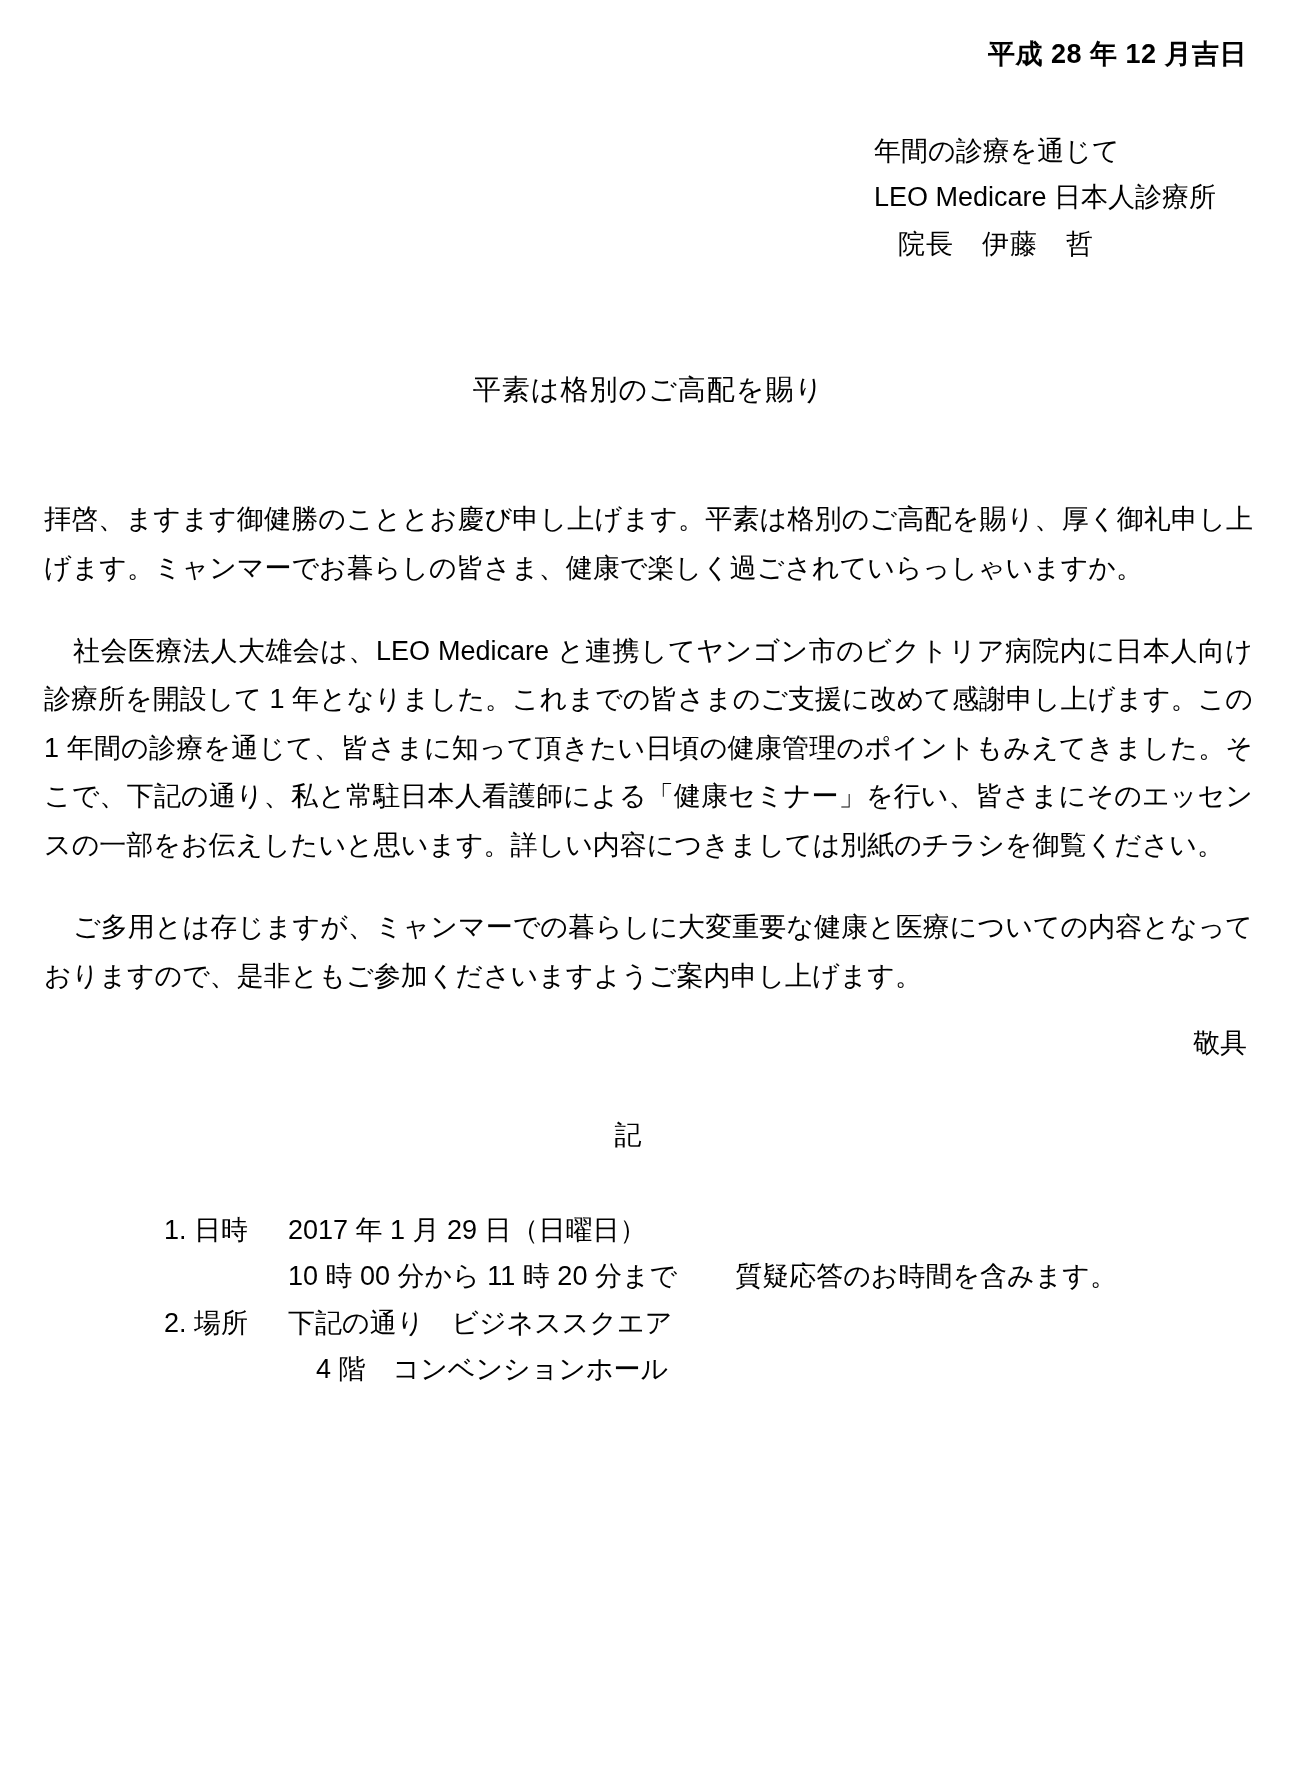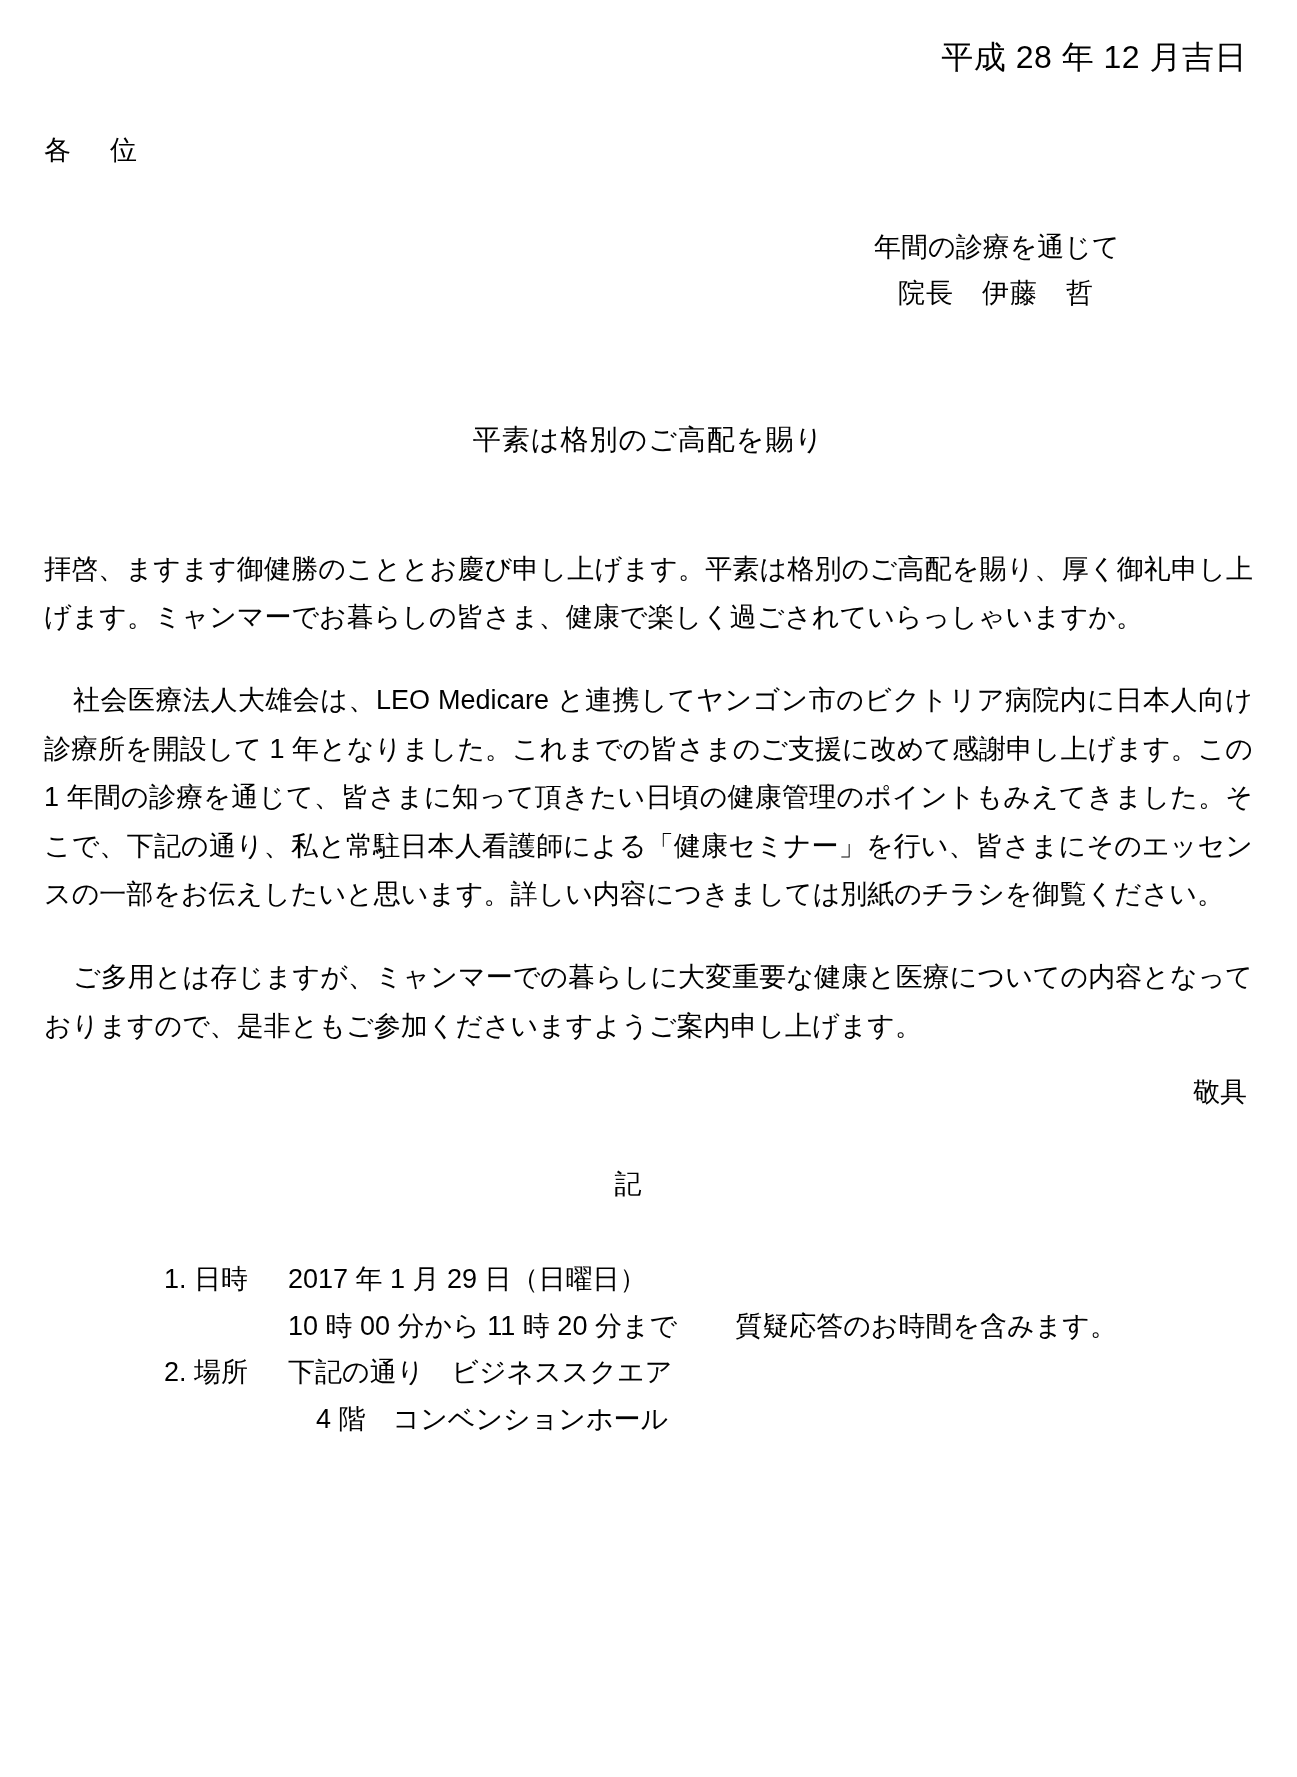--- a/index.html
+++ b/index.html
@@ -16,24 +16,25 @@
     width: 1297px;
     height: 1777px;
     margin: 0 auto;
     background: #ffffff;
     box-sizing: border-box;
     padding: 28px 44px 0 44px;
     overflow: hidden;
   }
   .doc-date {
     text-align: right;
-    font-size: 32px;
+    font-size: 27px;
     letter-spacing: 0.5px;
     margin-top: 8px;
     margin-right: 6px;
+    font-weight: bold;
   }
   .addressee {
     font-size: 27px;
     letter-spacing: 6px;
     margin-top: 52px;
     margin-left: 0px;
   }
   .sender-block {
     margin-top: 56px;
     text-align: left;
@@ -117,24 +118,24 @@
     margin-right: 6px;
   }
 </style>
 </head>
 <body>
 
 <div class="page">
 
   <div class="doc-date">平成 28 年 12 月吉日</div>
 
-  <div class="addressee">各　位</div>
 
   <div class="sender-block">
     <div class="sender-line indent-1">年間の診療を通じて</div>
+    <div class="sender-line indent-2">LEO Medicare 日本人診療所</div>
     <div class="sender-line indent-3">院長　伊藤　哲</div>
   </div>
 
   <div class="doc-title">平素は格別のご高配を賜り</div>
 
   <div class="body-block">
     <p class="para">拝啓、ますます御健勝のこととお慶び申し上げます。平素は格別のご高配を賜り、厚く御礼申し上げます。ミャンマーでお暮らしの皆さま、健康で楽しく過ごされていらっしゃいますか。</p>
     <p class="para indent">社会医療法人大雄会は、LEO Medicare と連携してヤンゴン市のビクトリア病院内に日本人向け診療所を開設して 1 年となりました。これまでの皆さまのご支援に改めて感謝申し上げます。この 1 年間の診療を通じて、皆さまに知って頂きたい日頃の健康管理のポイントもみえてきました。そこで、下記の通り、私と常駐日本人看護師による「健康セミナー」を行い、皆さまにそのエッセンスの一部をお伝えしたいと思います。詳しい内容につきましては別紙のチラシを御覧ください。</p>
     <p class="para indent">ご多用とは存じますが、ミャンマーでの暮らしに大変重要な健康と医療についての内容となっておりますので、是非ともご参加くださいますようご案内申し上げます。</p>
   </div>

